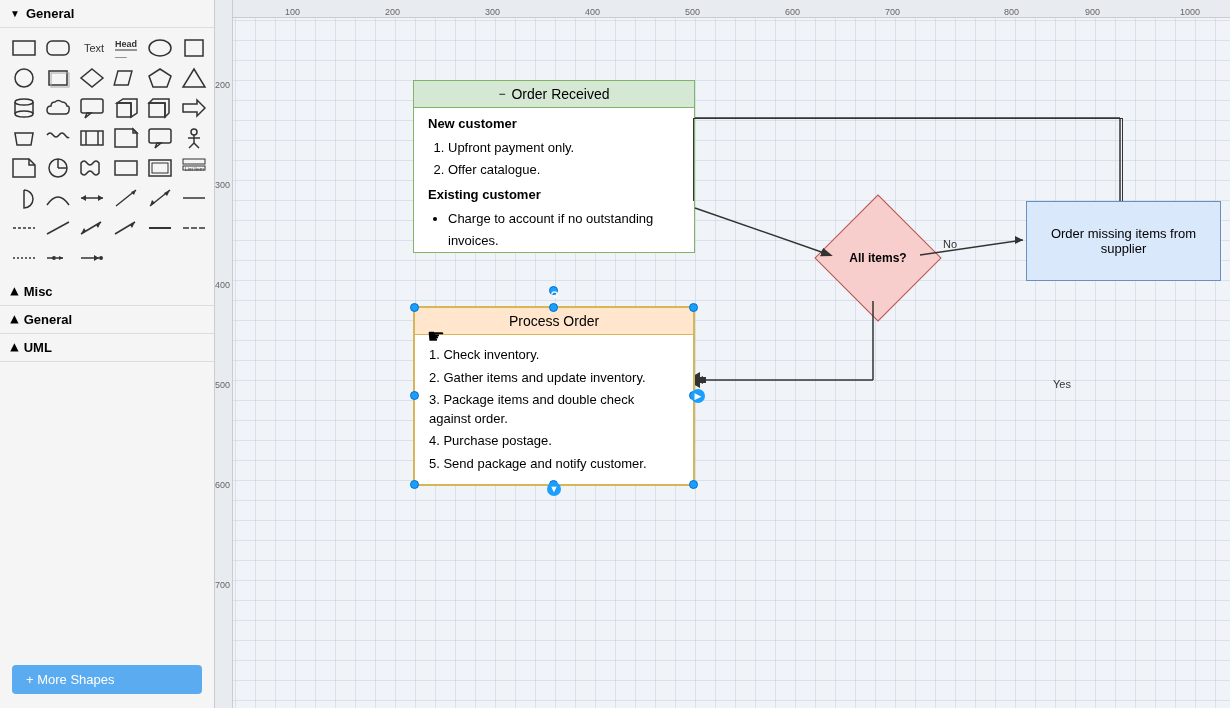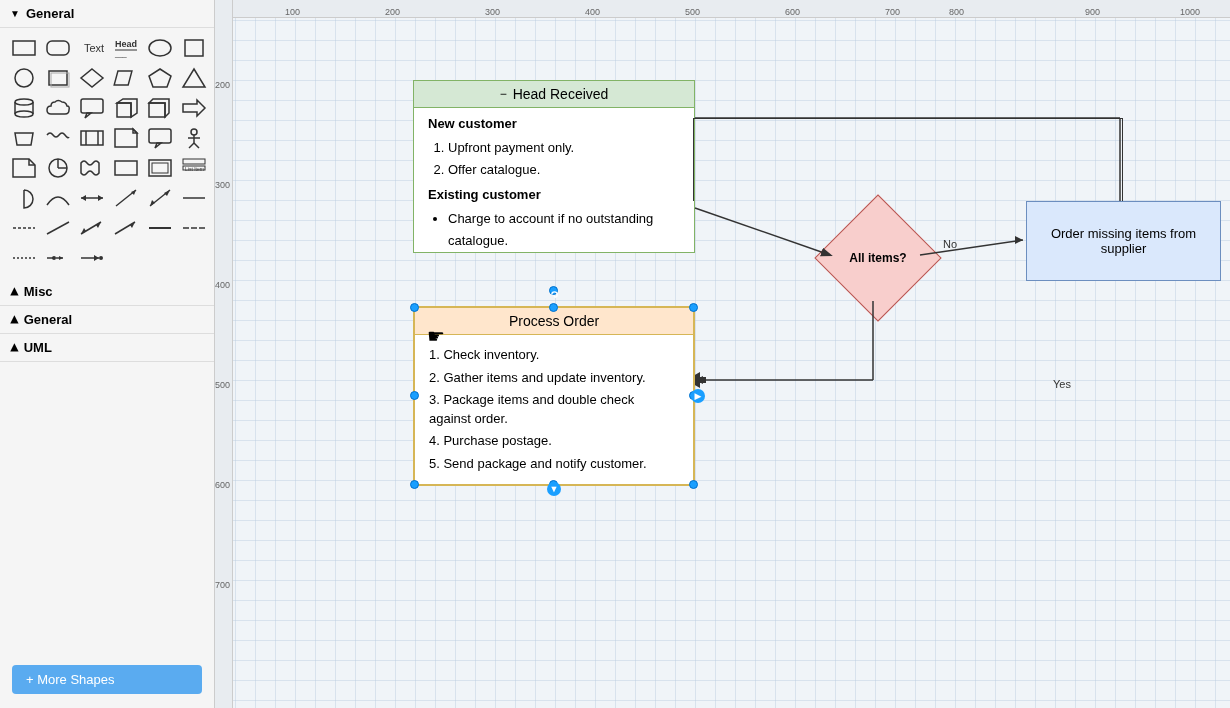--- a/index.html
+++ b/index.html
@@ -560,21 +560,21 @@
 <div id="canvas-area">
 
   <div class="ruler-top">
     <span class="ruler-num" style="left:70px;">100</span>
     <span class="ruler-num" style="left:170px;">200</span>
     <span class="ruler-num" style="left:270px;">300</span>
     <span class="ruler-num" style="left:370px;">400</span>
     <span class="ruler-num" style="left:470px;">500</span>
     <span class="ruler-num" style="left:570px;">600</span>
     <span class="ruler-num" style="left:670px;">700</span>
-    <span class="ruler-num" style="left:734px;">800</span>
+    <span class="ruler-num" style="left:789px;">800</span>
     <span class="ruler-num" style="left:870px;">900</span>
     <span class="ruler-num" style="left:965px;">1000</span>
   </div>
 
   <div class="ruler-left">
     <span class="ruler-num" style="top:80px; right:2px;">200</span>
     <span class="ruler-num" style="top:180px; right:2px;">300</span>
     <span class="ruler-num" style="top:280px; right:2px;">400</span>
     <span class="ruler-num" style="top:380px; right:2px;">500</span>
     <span class="ruler-num" style="top:480px; right:2px;">600</span>
@@ -604,31 +604,31 @@
       <defs>
         <marker id="arrow" markerWidth="8" markerHeight="8" refX="6" refY="3" orient="auto">
           <path d="M0,0 L0,6 L8,3 z" fill="#333"></path>
         </marker>
       </defs>
     </svg>
 
     <div class="order-received-box" style="position:absolute; top:62px; left:180px; width:282px; border:1px solid #82b366; background:#fff; font-size:13px;">
       <div class="box-header-green">
         <span style="font-size:12px; cursor:pointer;">−</span>
-        <span>Head Received</span>
+        <span>Order Received</span>
       </div>
       <div class="box-body">
         <div class="section-title">New customer</div>
         <ol style="margin-left:20px; line-height:1.7;">
           <li><span>Upfront payment only.</span></li>
           <li><span>Offer catalogue.</span></li>
         </ol>
         <div class="section-title" style="margin-top:4px;">Existing customer</div>
         <ul style="margin-left:20px; line-height:1.7;">
-          <li><span>Charge to account if no outstanding catalogue.</span></li>
+          <li><span>Charge to account if no outstanding invoices.</span></li>
         </ul>
       </div>
     </div>
 
     <div class="process-order-box" style="position:absolute; top:288px; left:180px; width:282px; border:2px solid #d6b656; background:#fff; font-size:13px; z-index:5;">
 
       <div class="handle handle-tl"></div>
       <div class="handle handle-tm"></div>
       <div class="handle handle-tr"></div>
       <div class="handle handle-ml"></div>

